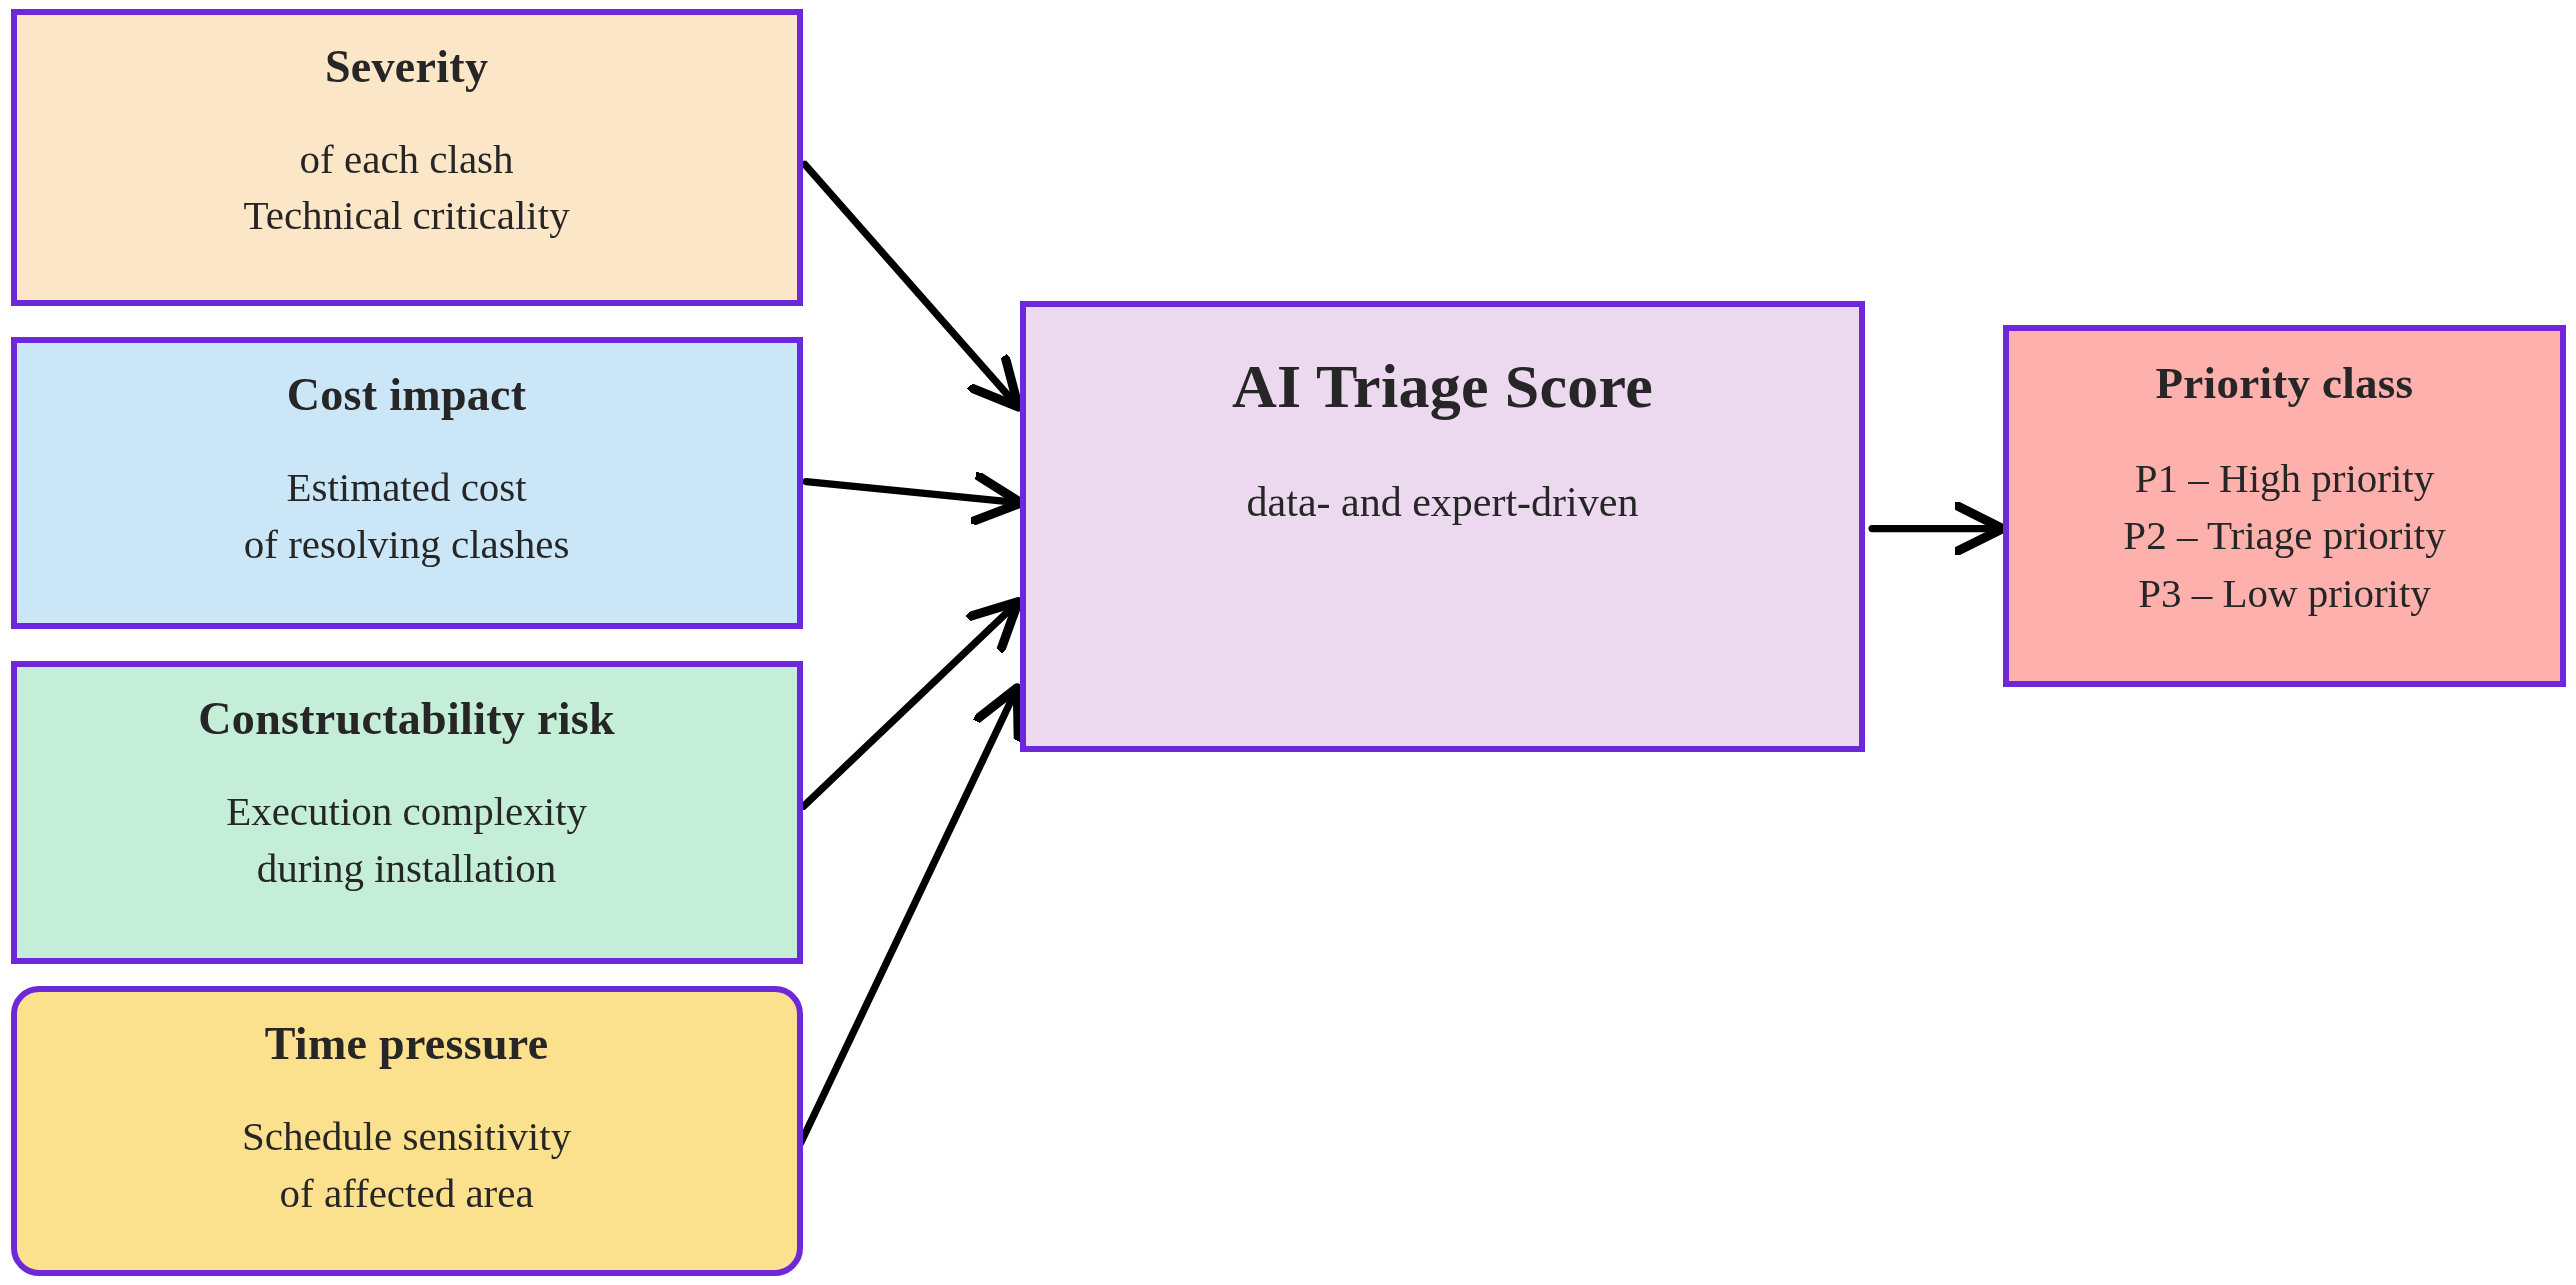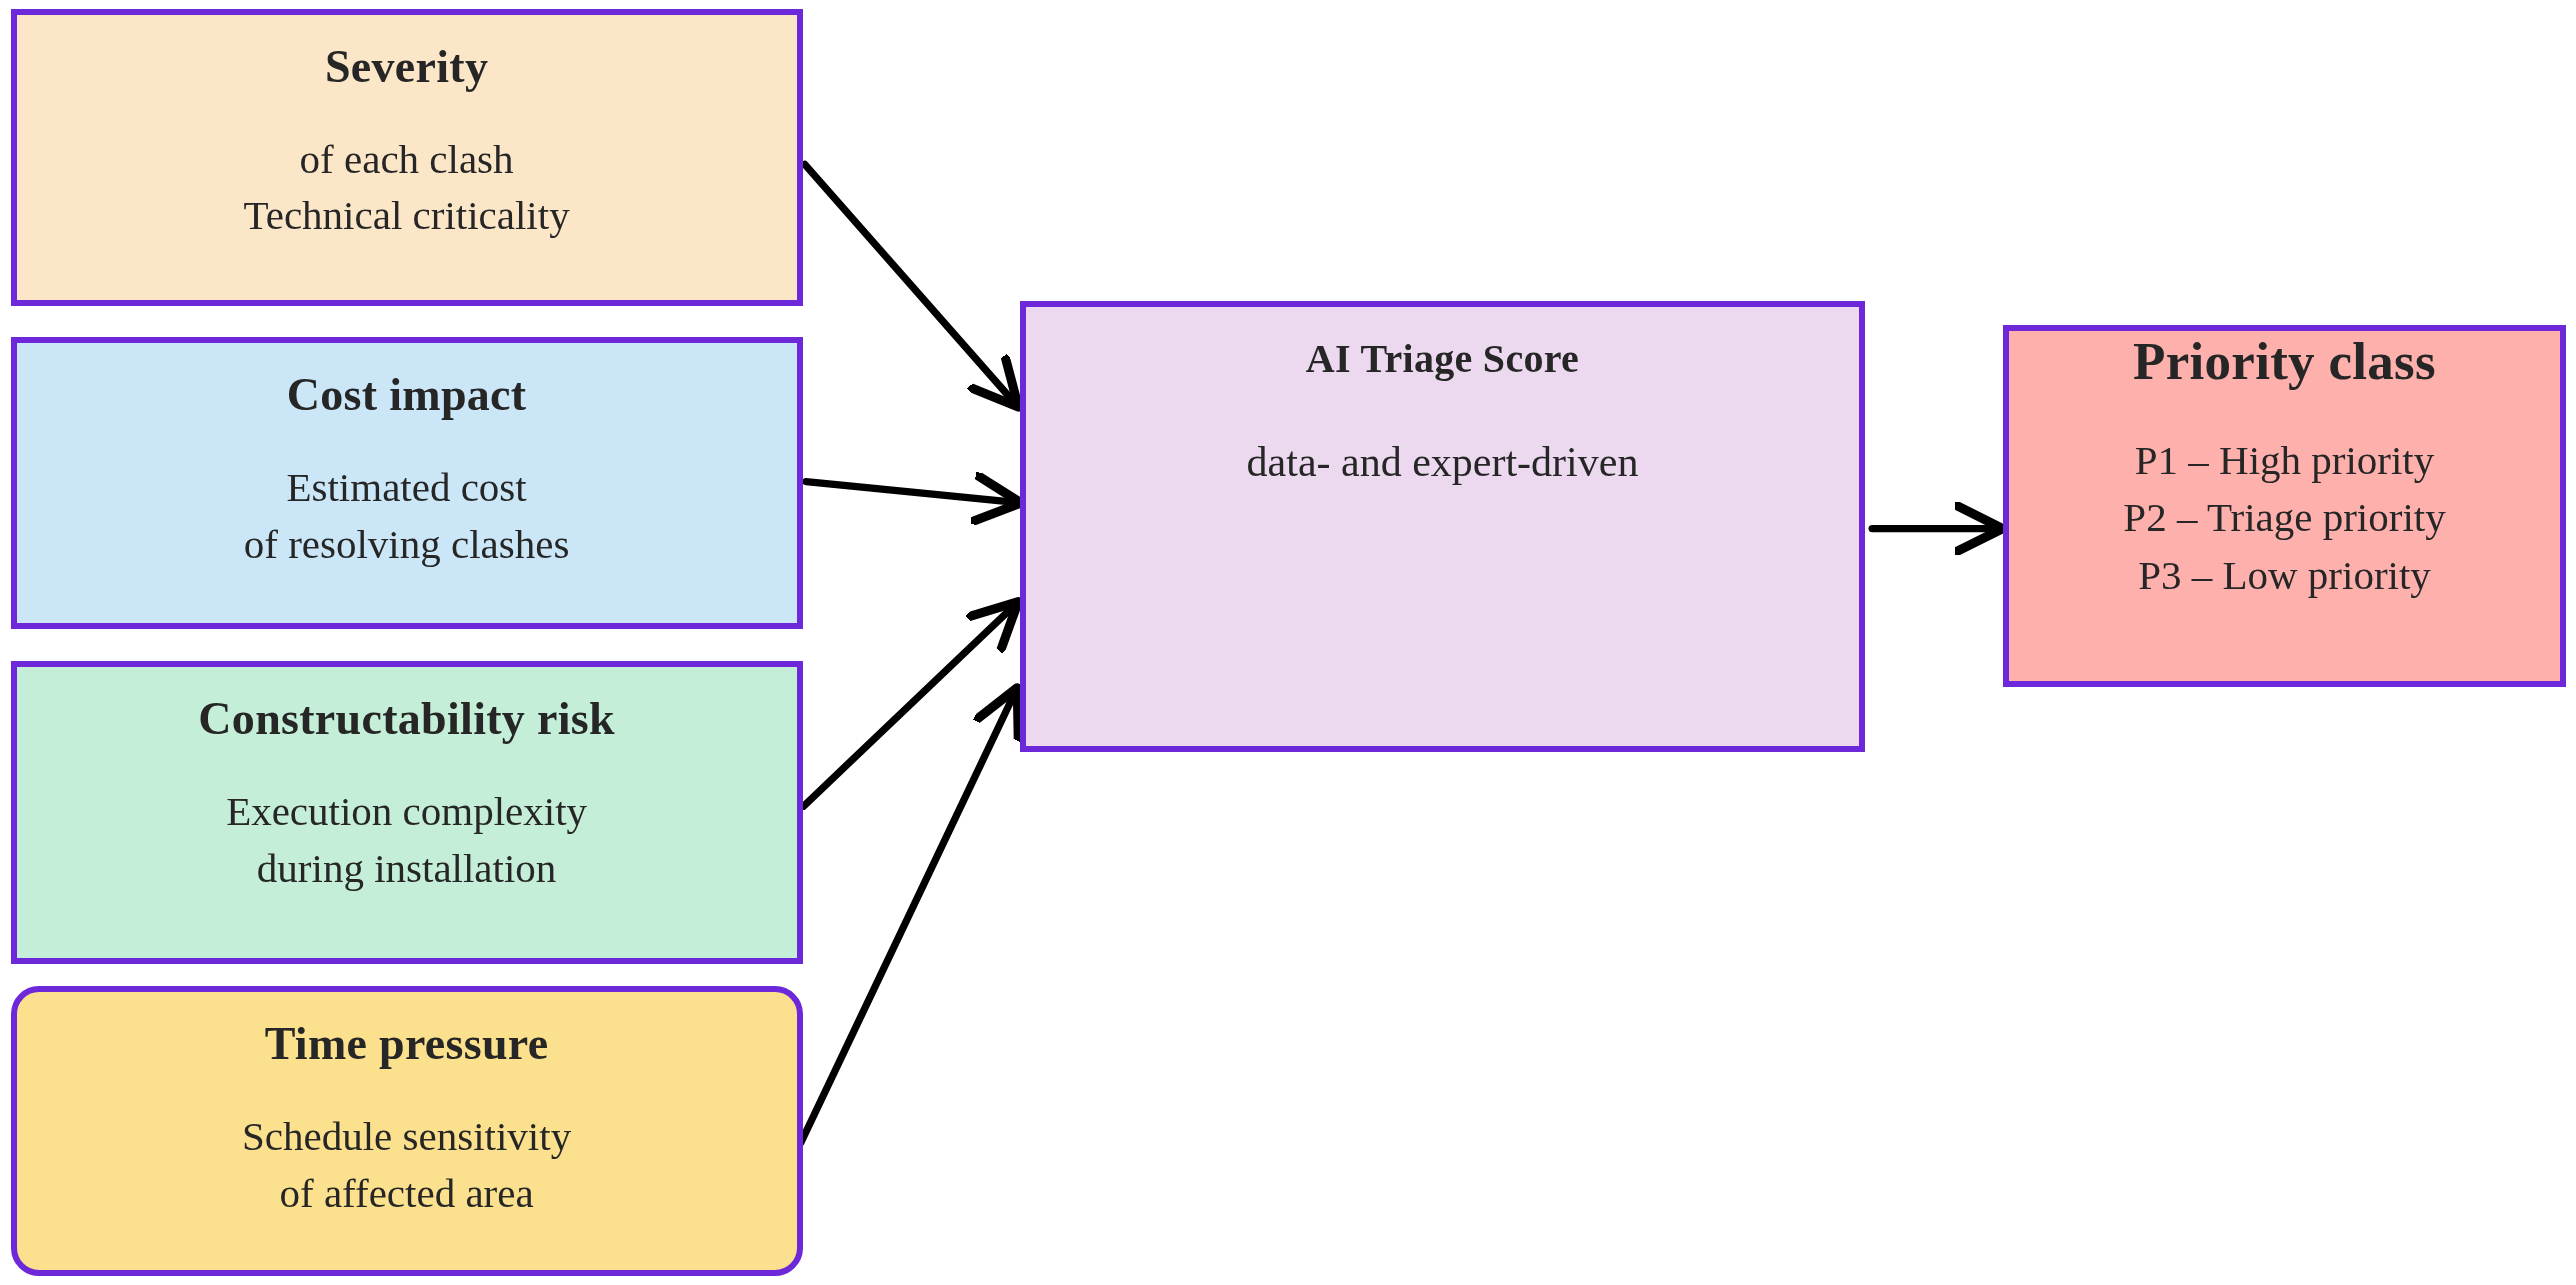--- a/index.html
+++ b/index.html
@@ -65,39 +65,40 @@
 
   
   #node-score {
     left: 1020px;
     top: 301px;
     width: 845px;
     height: 451px;
     background: #ecd9ef;
   }
   #node-score .title {
-    font-size: 40px;
-    margin-top: 28px;
+    font-size: 62px;
+    margin-top: 44px;
   }
   #node-score .desc {
     margin-top: 51px;
     font-size: 42px;
     line-height: 1.42;
   }
 
   
   #node-priority {
     left: 2003px;
     top: 325px;
     width: 563px;
     height: 362px;
     background: #feb0ad;
   }
   #node-priority .title {
-    font-size: 53px;
+    font-size: 45px;
+    margin-top: 26px;
   }
   #node-priority .desc {
     margin-top: 41px;
     font-size: 41px;
     line-height: 1.40;
   }
 
   
   #arrows {
     position: absolute;

